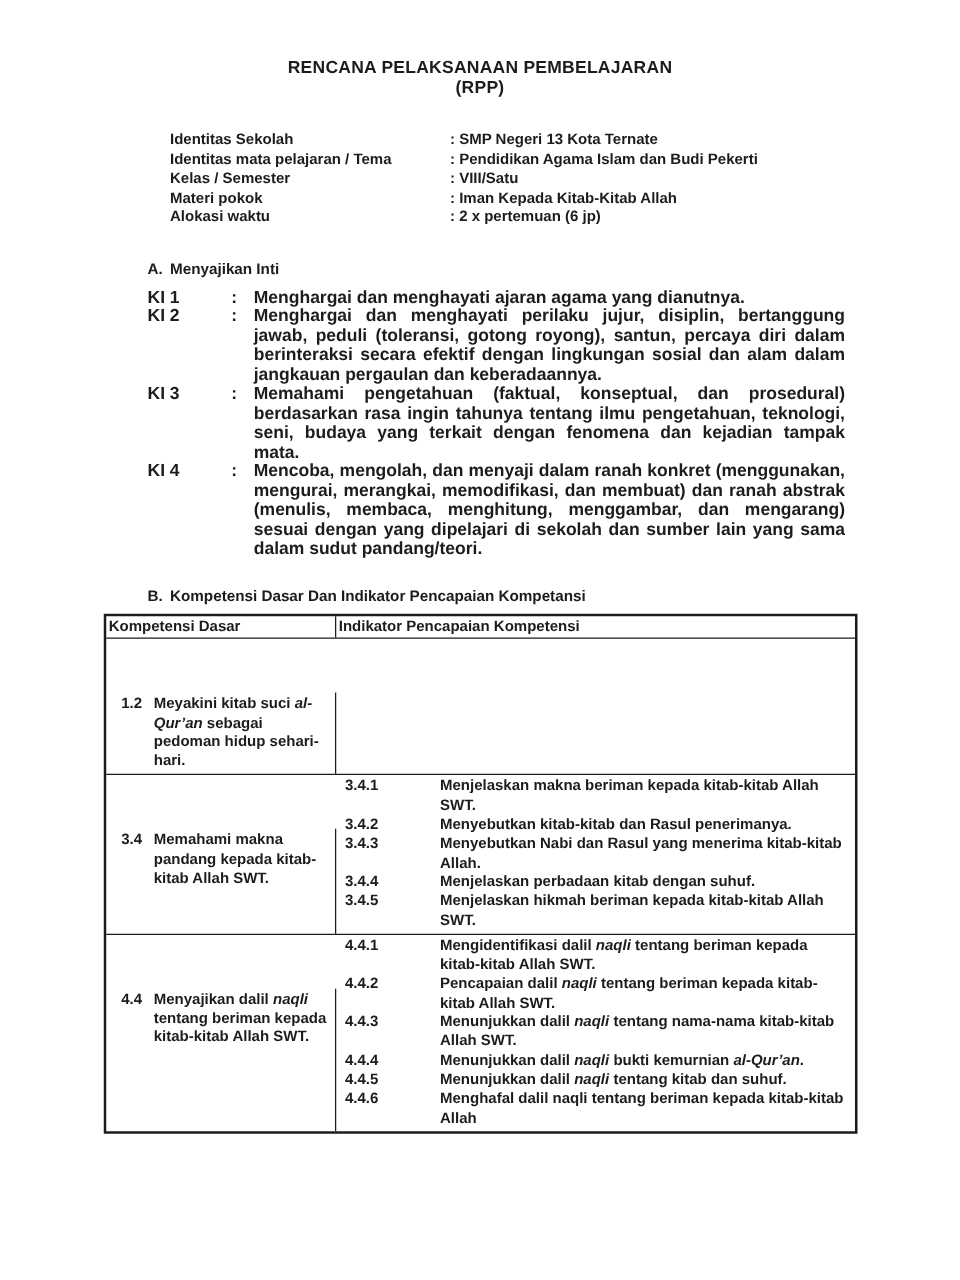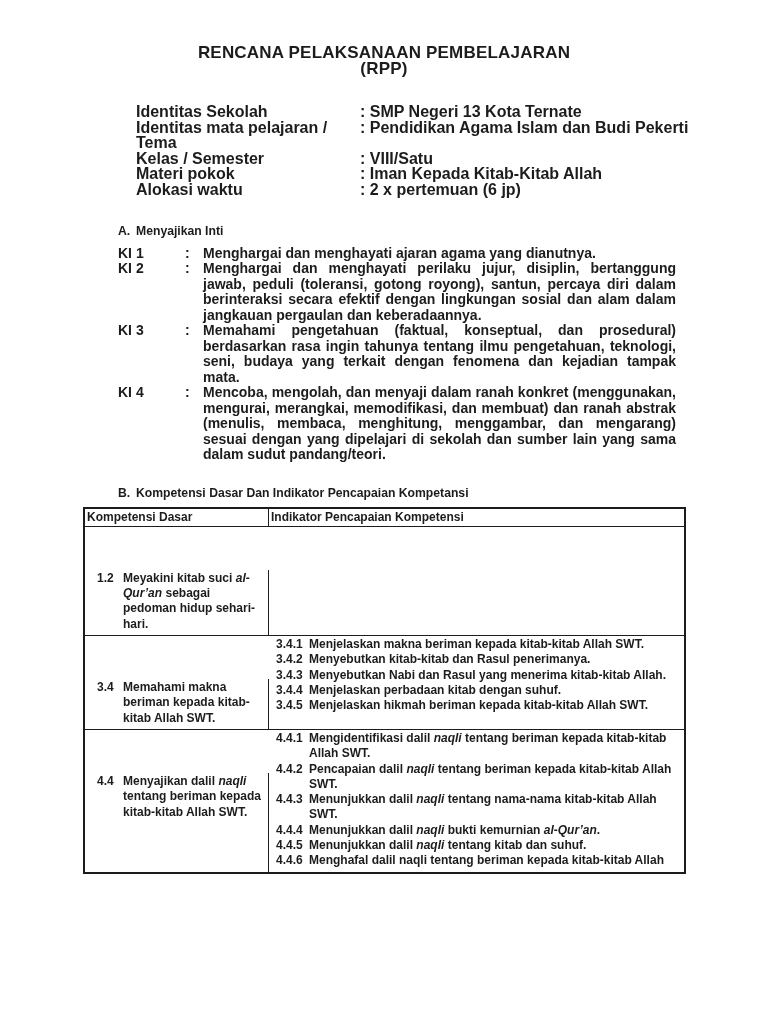--- a/index.html
+++ b/index.html
@@ -8,24 +8,24 @@
     background: #ffffff;
     font-family: "Liberation Sans", sans-serif;
     font-weight: bold;
     color: #1c1c1c;
     overflow: hidden;
   }
   .page { width: 768px; height: 1024px; box-sizing: border-box; }
   .it { font-style: italic; }
 
   
-  .title-block { padding-top: 45px; text-align: center; font-size: 17px; line-height: 16px; letter-spacing: 0.2px; }
-
-  
-  .identity { margin: 27px 0 0 136px; font-size: 16px; line-height: 15.6px; }
+  .title-block { padding-top: 45px; text-align: center; font-size: 14px; line-height: 16px; letter-spacing: 0.2px; }
+
+  
+  .identity { margin: 27px 0 0 136px; font-size: 12px; line-height: 15.6px; }
   .id-row { display: flex; }
   .id-label { width: 224px; flex-shrink: 0; }
 
   
   .sec-heading { margin-left: 118px; font-size: 12.2px; display: flex; }
   .sec-letter { width: 18px; flex-shrink: 0; }
   .sec-a { margin-top: 26px; }
   .sec-b { margin-top: 23px; }
 
   
@@ -40,21 +40,21 @@
   .trow { display: flex; border-top: 1.5px solid #1c1c1c; }
   .trow.header-row { border-top: none; }
   .c1 { width: 184px; flex-shrink: 0; border-right: 1.5px solid #1c1c1c; box-sizing: border-box; }
   .c2 { flex: 1; min-width: 0; }
   .th { text-align: left; padding: 1px 2px; }
   .kd-cell { padding: 1px 4px 3px 12px; margin-top: 43px; }
   .kd-flex { display: flex; }
   .kd-num { width: 26px; flex-shrink: 0; }
   .kd-text { flex: 1; min-width: 0; }
   .ind-cell { padding: 1px 8px 3px 7px; }
-  .ind-line { display: flex; }
+  .ind-line { display: flex; gap: 43px; }
   .ind-num { width: 33px; flex-shrink: 0; }
   .ind-text { flex: 1; min-width: 0; }
 </style>
 </head>
 <body>
 
 <div class="page">
 
   <div class="title-block">
     <div>RENCANA PELAKSANAAN PEMBELAJARAN</div>
@@ -131,21 +131,21 @@
           <span class="kd-text"><span>Meyakini kitab suci </span><span class="it">al-Qur’an</span><span> sebagai pedoman hidup sehari-hari.</span></span>
         </div>
       </div>
       <div class="c2 ind-cell"></div>
     </div>
 
     <div class="trow">
       <div class="c1 kd-cell">
         <div class="kd-flex">
           <span class="kd-num">3.4</span>
-          <span class="kd-text"><span>Memahami makna beriman kepada kitab-kitab Allah SWT.</span></span>
+          <span class="kd-text"><span>Memahami makna pandang kepada kitab-kitab Allah SWT.</span></span>
         </div>
       </div>
       <div class="c2 ind-cell">
         <div class="ind-line">
           <span class="ind-num">3.4.1</span>
           <span class="ind-text"><span>Menjelaskan makna beriman kepada kitab-kitab Allah SWT.</span></span>
         </div>
         <div class="ind-line">
           <span class="ind-num">3.4.2</span>
           <span class="ind-text"><span>Menyebutkan kitab-kitab dan Rasul penerimanya.</span></span>

